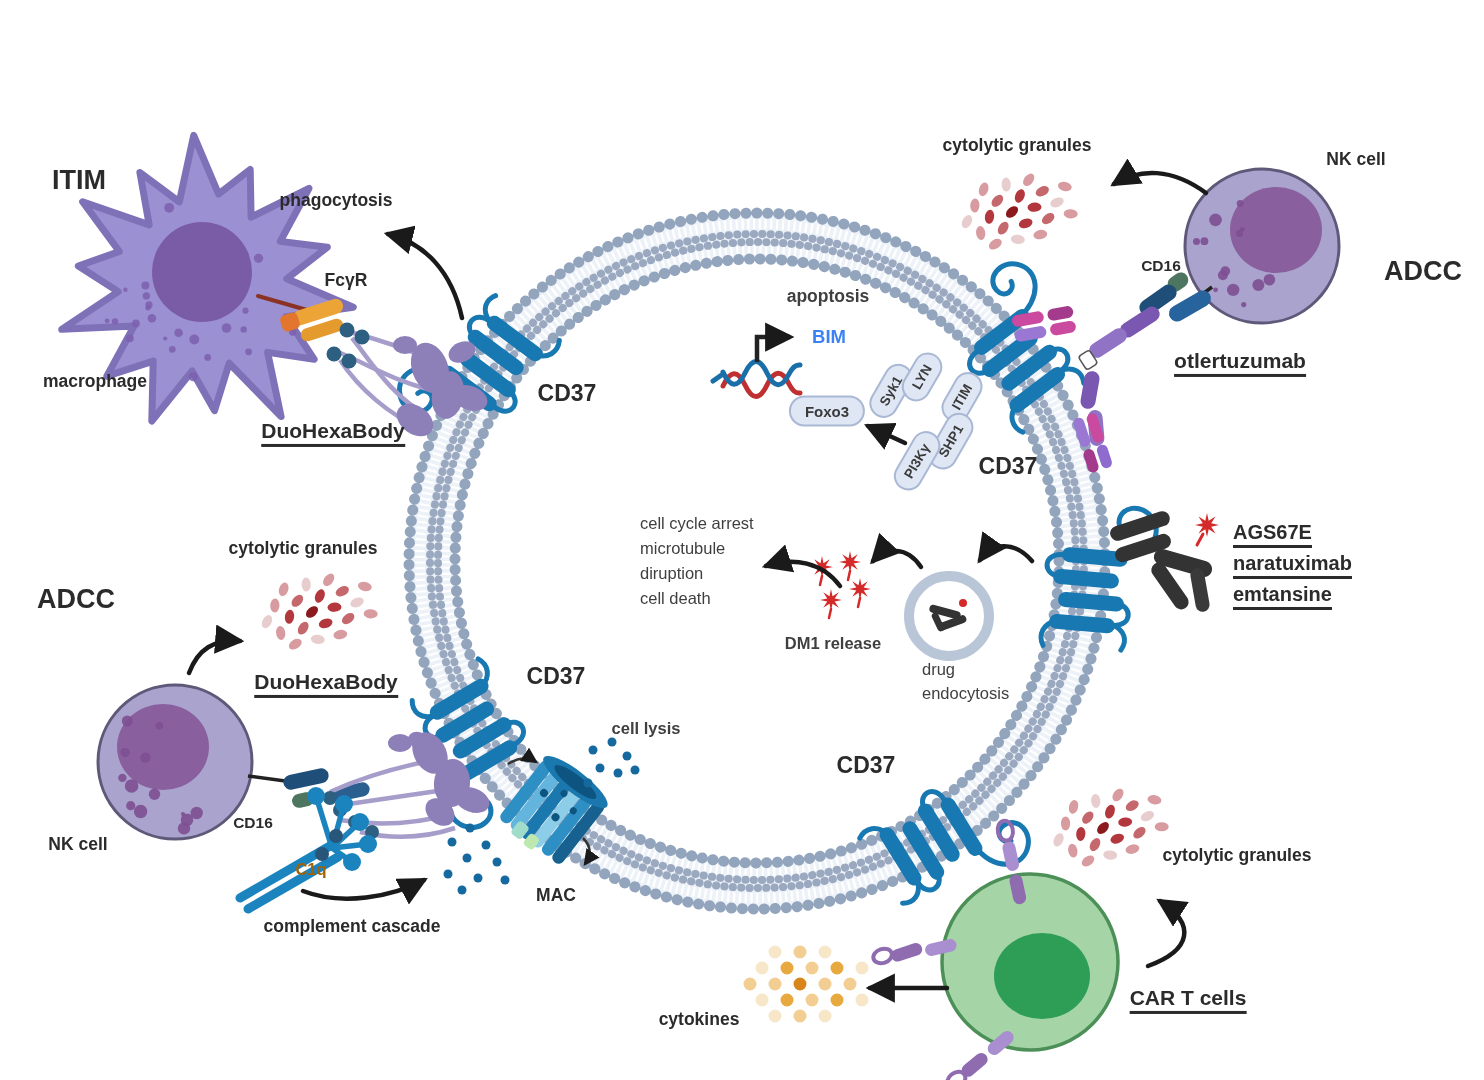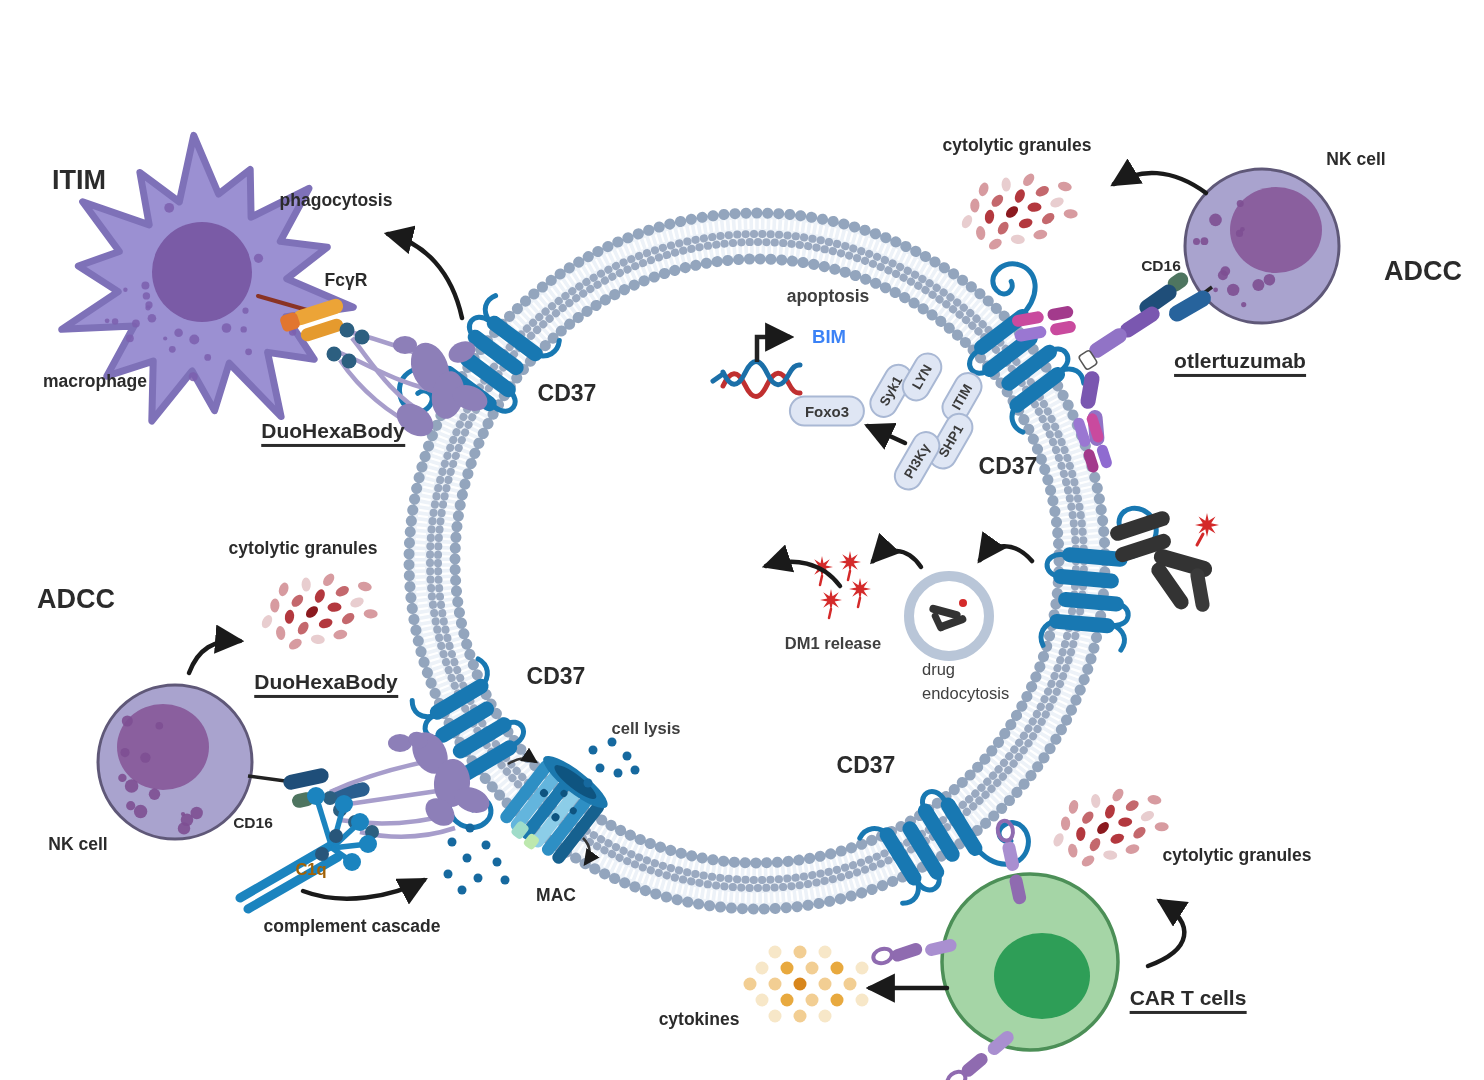--- a/index.html
+++ b/index.html
@@ -461,24 +461,35 @@
   <div class="lbl s17 reg" style="left:828px;top:297px">apoptosis</div>
   <div class="lbl s18 reg" style="left:829px;top:337px;color:#3b82f6">BIM</div>
 
   <div class="pill" style="left:891px;top:391px;--r:-60deg">Syk1</div>
   <div class="pill" style="left:922px;top:377px;--r:-60deg">LYN</div>
   <div class="pill" style="left:962px;top:397px;--r:-60deg">ITIM</div>
   <div class="pill" style="left:951px;top:441px;--r:-60deg">SHP1</div>
   <div class="pill" style="left:917px;top:461px;--r:-60deg">PI3Kγ</div>
   <div class="pill pill-foxo" style="left:827px;top:411px;--r:0deg">Foxo3</div>
 
+  <div class="lbl blk" style="left:640px;top:511px">
+    <div class="fxline">cell cycle arrest</div>
+    <div class="fxline">microtubule</div>
+    <div class="fxline">diruption</div>
+    <div class="fxline">cell death</div>
+  </div>
   <div class="lbl s16 reg" style="left:833px;top:643px">DM1 release</div>
   <div class="lbl blk" style="left:922px;top:657px">
     <div class="fxline" style="line-height:24px">drug</div>
     <div class="fxline" style="line-height:24px">endocytosis</div>
+  </div>
+  <div class="lbl blk" style="left:1233px;top:521px;font-size:20px">
+    <div class="drugline"><span class="und">AGS67E</span></div>
+    <div class="drugline"><span class="und">naratuximab</span></div>
+    <div class="drugline"><span class="und">emtansine</span></div>
   </div>
 
   <div class="lbl s17" style="left:303px;top:549px">cytolytic granules</div>
   <div class="lbl s27" style="left:76px;top:600px">ADCC</div>
   <div class="lbl s21 und" style="left:326px;top:684px">DuoHexaBody</div>
   <div class="lbl s23" style="left:556px;top:677px">CD37</div>
   <div class="lbl s16 reg" style="left:646px;top:728px">cell lysis</div>
   <div class="lbl s17" style="left:78px;top:845px">NK cell</div>
   <div class="lbl s15" style="left:253px;top:823px">CD16</div>
   <div class="lbl s16 reg" style="left:311px;top:869px;color:#a16207">C1q</div>

